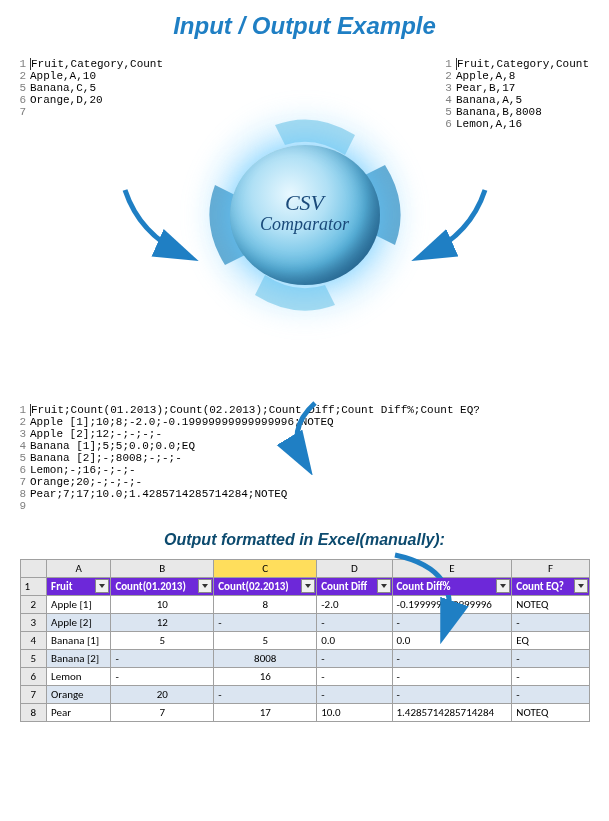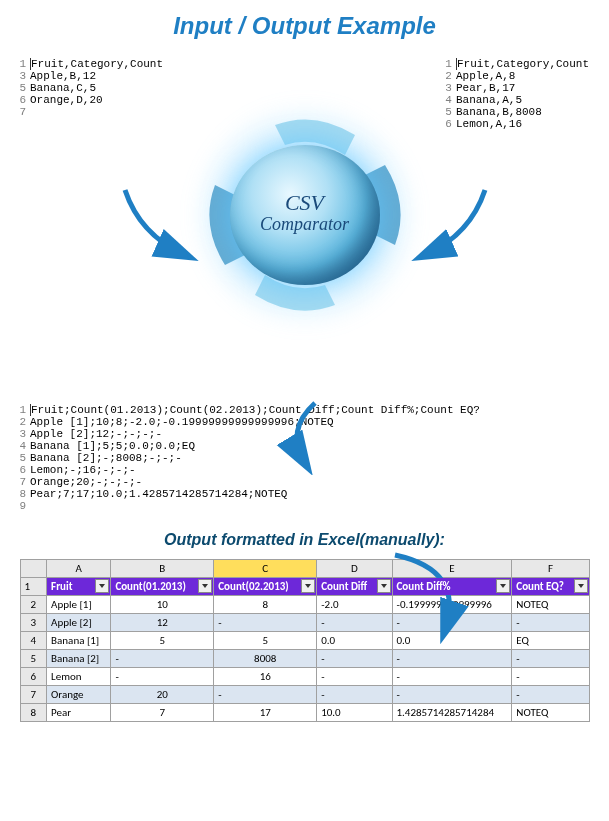--- a/index.html
+++ b/index.html
@@ -34,21 +34,21 @@
 .cursor-mark { border-left: 1px solid #333; }
 </style>
 </head>
 <body>
 
 <div class="title">Input / Output Example</div>
 
 <div class="inputs-row">
   <div class="csv-box" id="input-left">
       <div class="csv-line"><span class="ln">1</span><span class="cursor-mark">F</span>ruit,Category,Count</div>
-      <div class="csv-line"><span class="ln">3</span>Apple,B,12</div>
+      <div class="csv-line"><span class="ln">2</span>Apple,A,10</div>
       <div class="csv-line"><span class="ln">5</span>Banana,C,5</div>
       <div class="csv-line"><span class="ln">6</span>Orange,D,20</div>
       <div class="csv-line"><span class="ln">7</span></div>
     </div>
   <div class="csv-box" id="input-right">
       <div class="csv-line"><span class="ln">1</span><span class="cursor-mark">F</span>ruit,Category,Count</div>
       <div class="csv-line"><span class="ln">2</span>Apple,A,8</div>
       <div class="csv-line"><span class="ln">3</span>Pear,B,17</div>
       <div class="csv-line"><span class="ln">4</span>Banana,A,5</div>
       <div class="csv-line"><span class="ln">5</span>Banana,B,8008</div>

